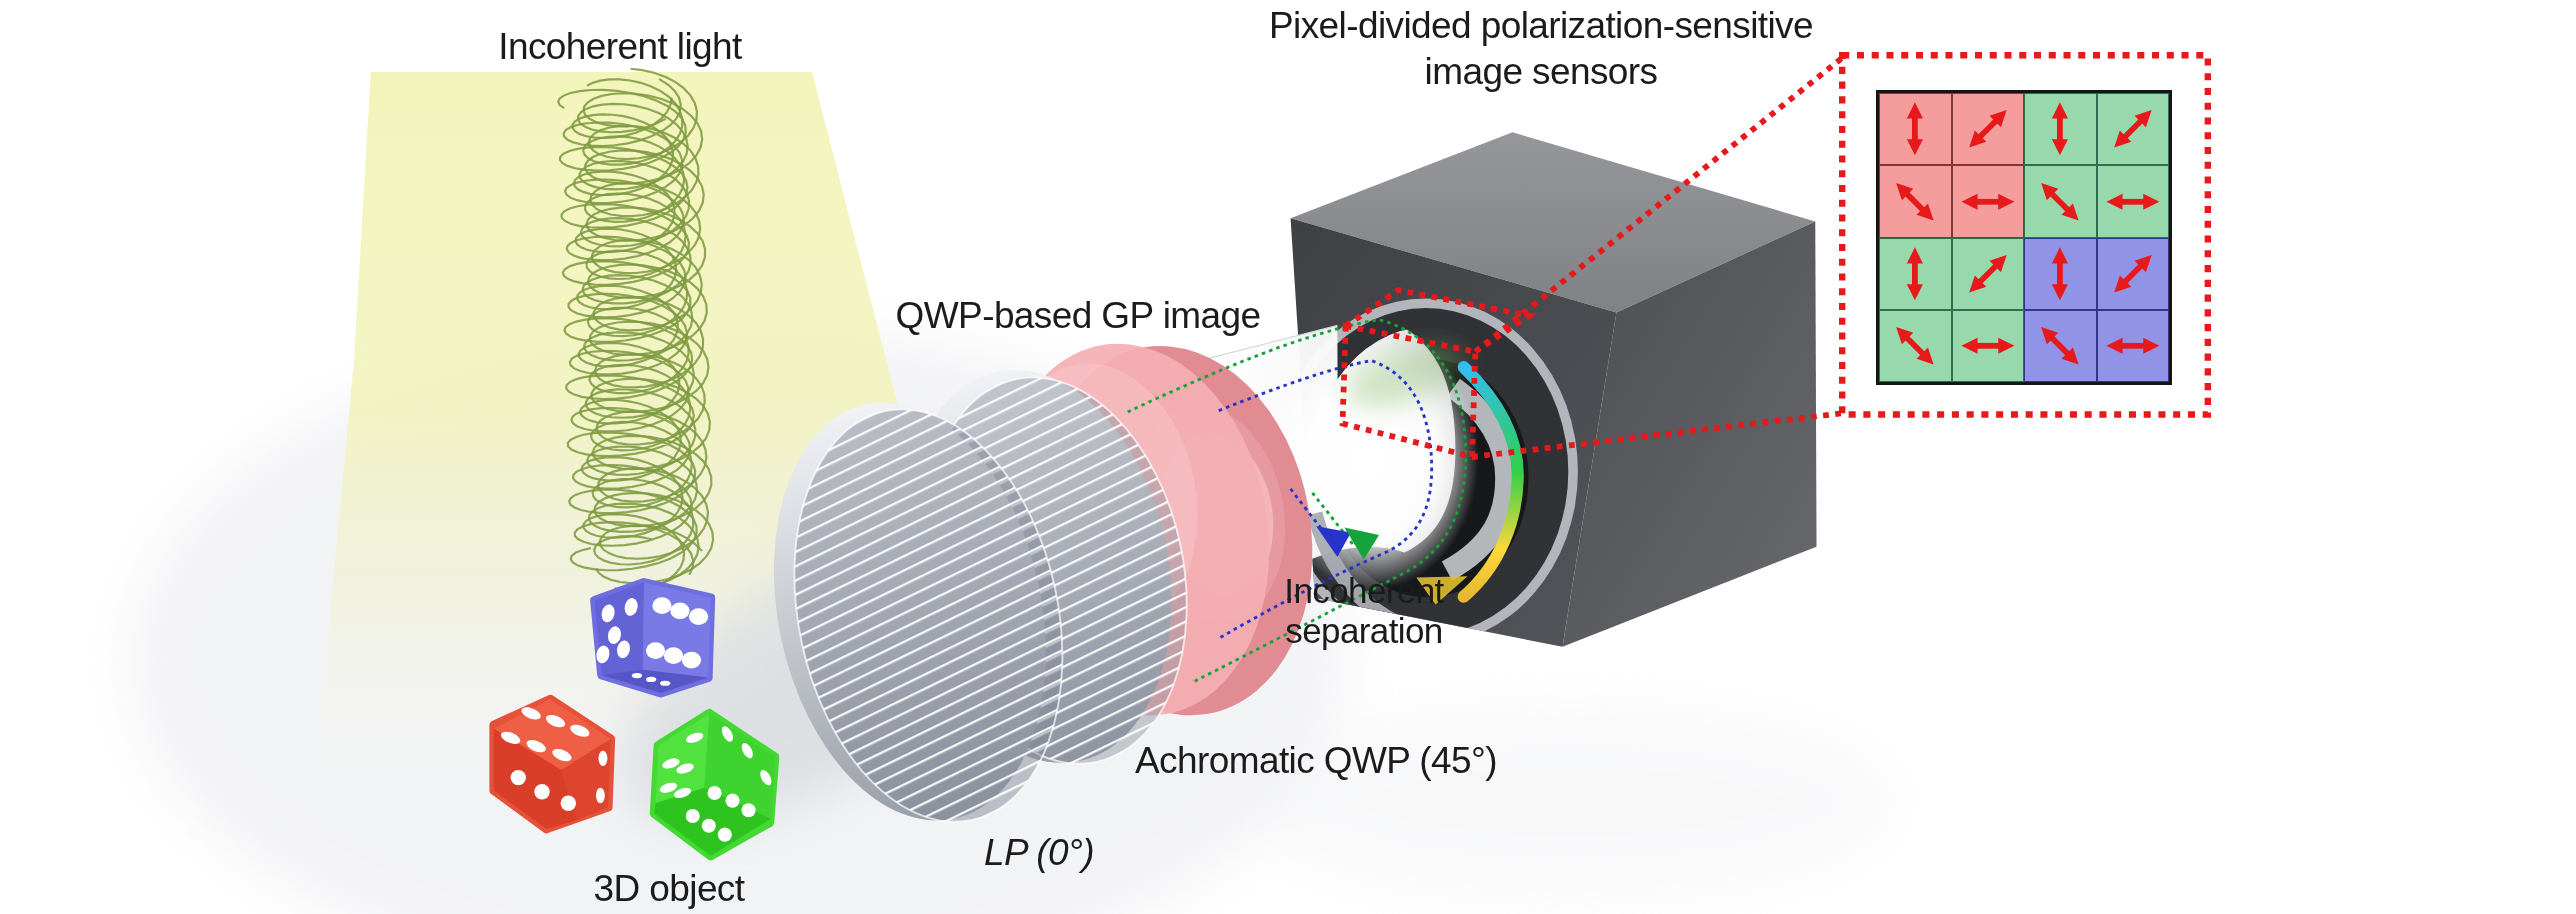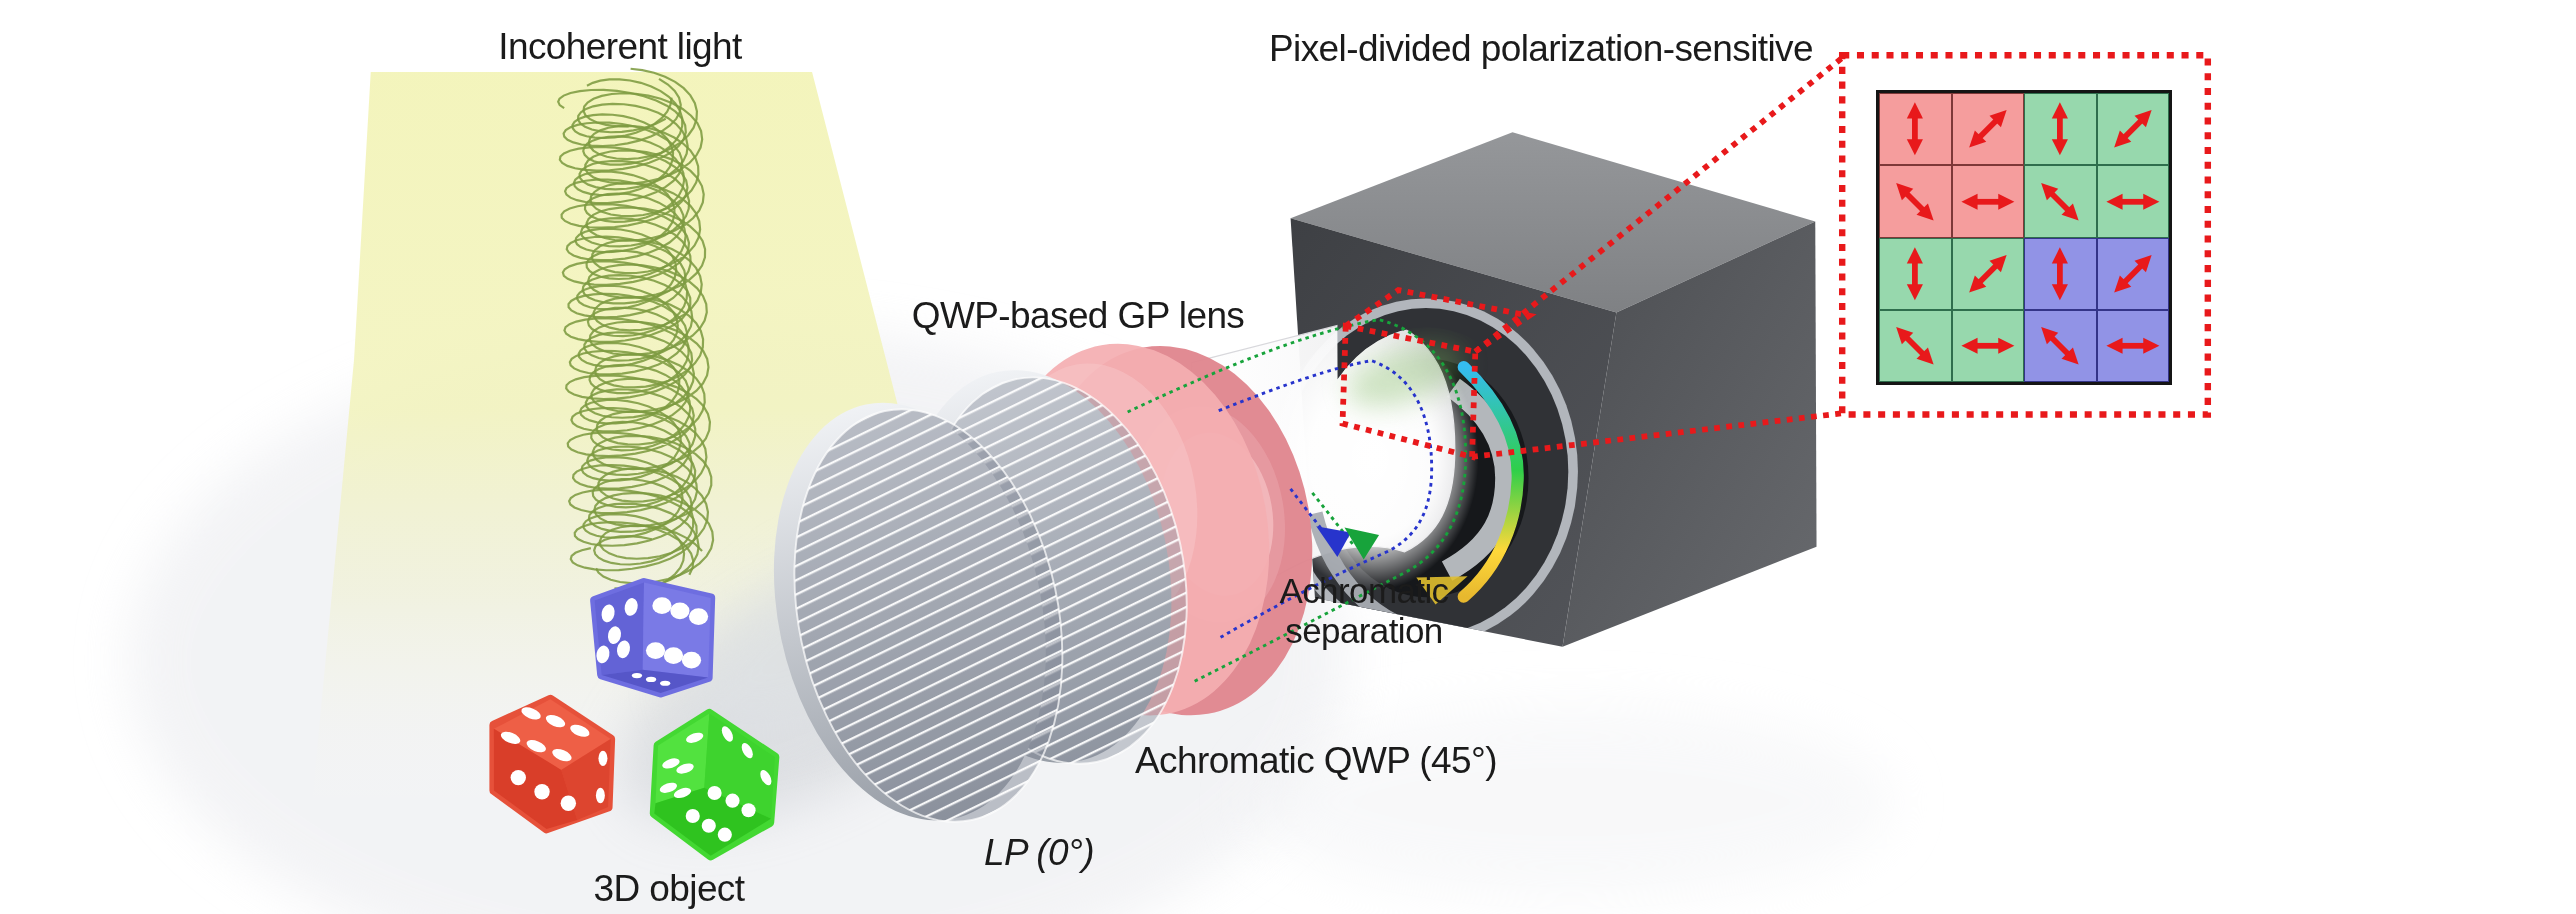--- a/index.html
+++ b/index.html
@@ -383,22 +383,23 @@
           <polygon points="-46,0 -18,-14 -18,14"></polygon>
           <polygon points="46,0 18,-14 18,14"></polygon>
         </g>
       </svg>
     </div>
   </div>
 
 <div class="label" style="left:584px;top:47px;margin-left:36px;">Incoherent light</div>
 <div class="label two-line" style="left:1541px;top:49px;text-align:center;">
   <div>Pixel-divided polarization-sensitive</div>
+  <div>image sensors</div>
 </div>
-<div class="label" style="left:1078px;top:316px;">QWP-based GP lens</div>
+<div class="label" style="left:1078px;top:316px;">QWP-based GP image</div>
 <div class="label wf" style="left:1364px;top:611px;">
-  <div>Achromatic</div>
+  <div>Incoherent</div>
   <div>separation</div>
 </div>
 <div class="label" style="left:1316px;top:761px;">Achromatic QWP (45°)</div>
 <div class="label" style="left:1039px;top:853px;font-style:italic;">LP (0°)</div>
 <div class="label" style="left:669px;top:889px;">3D object</div>
 
 
 </body></html>

